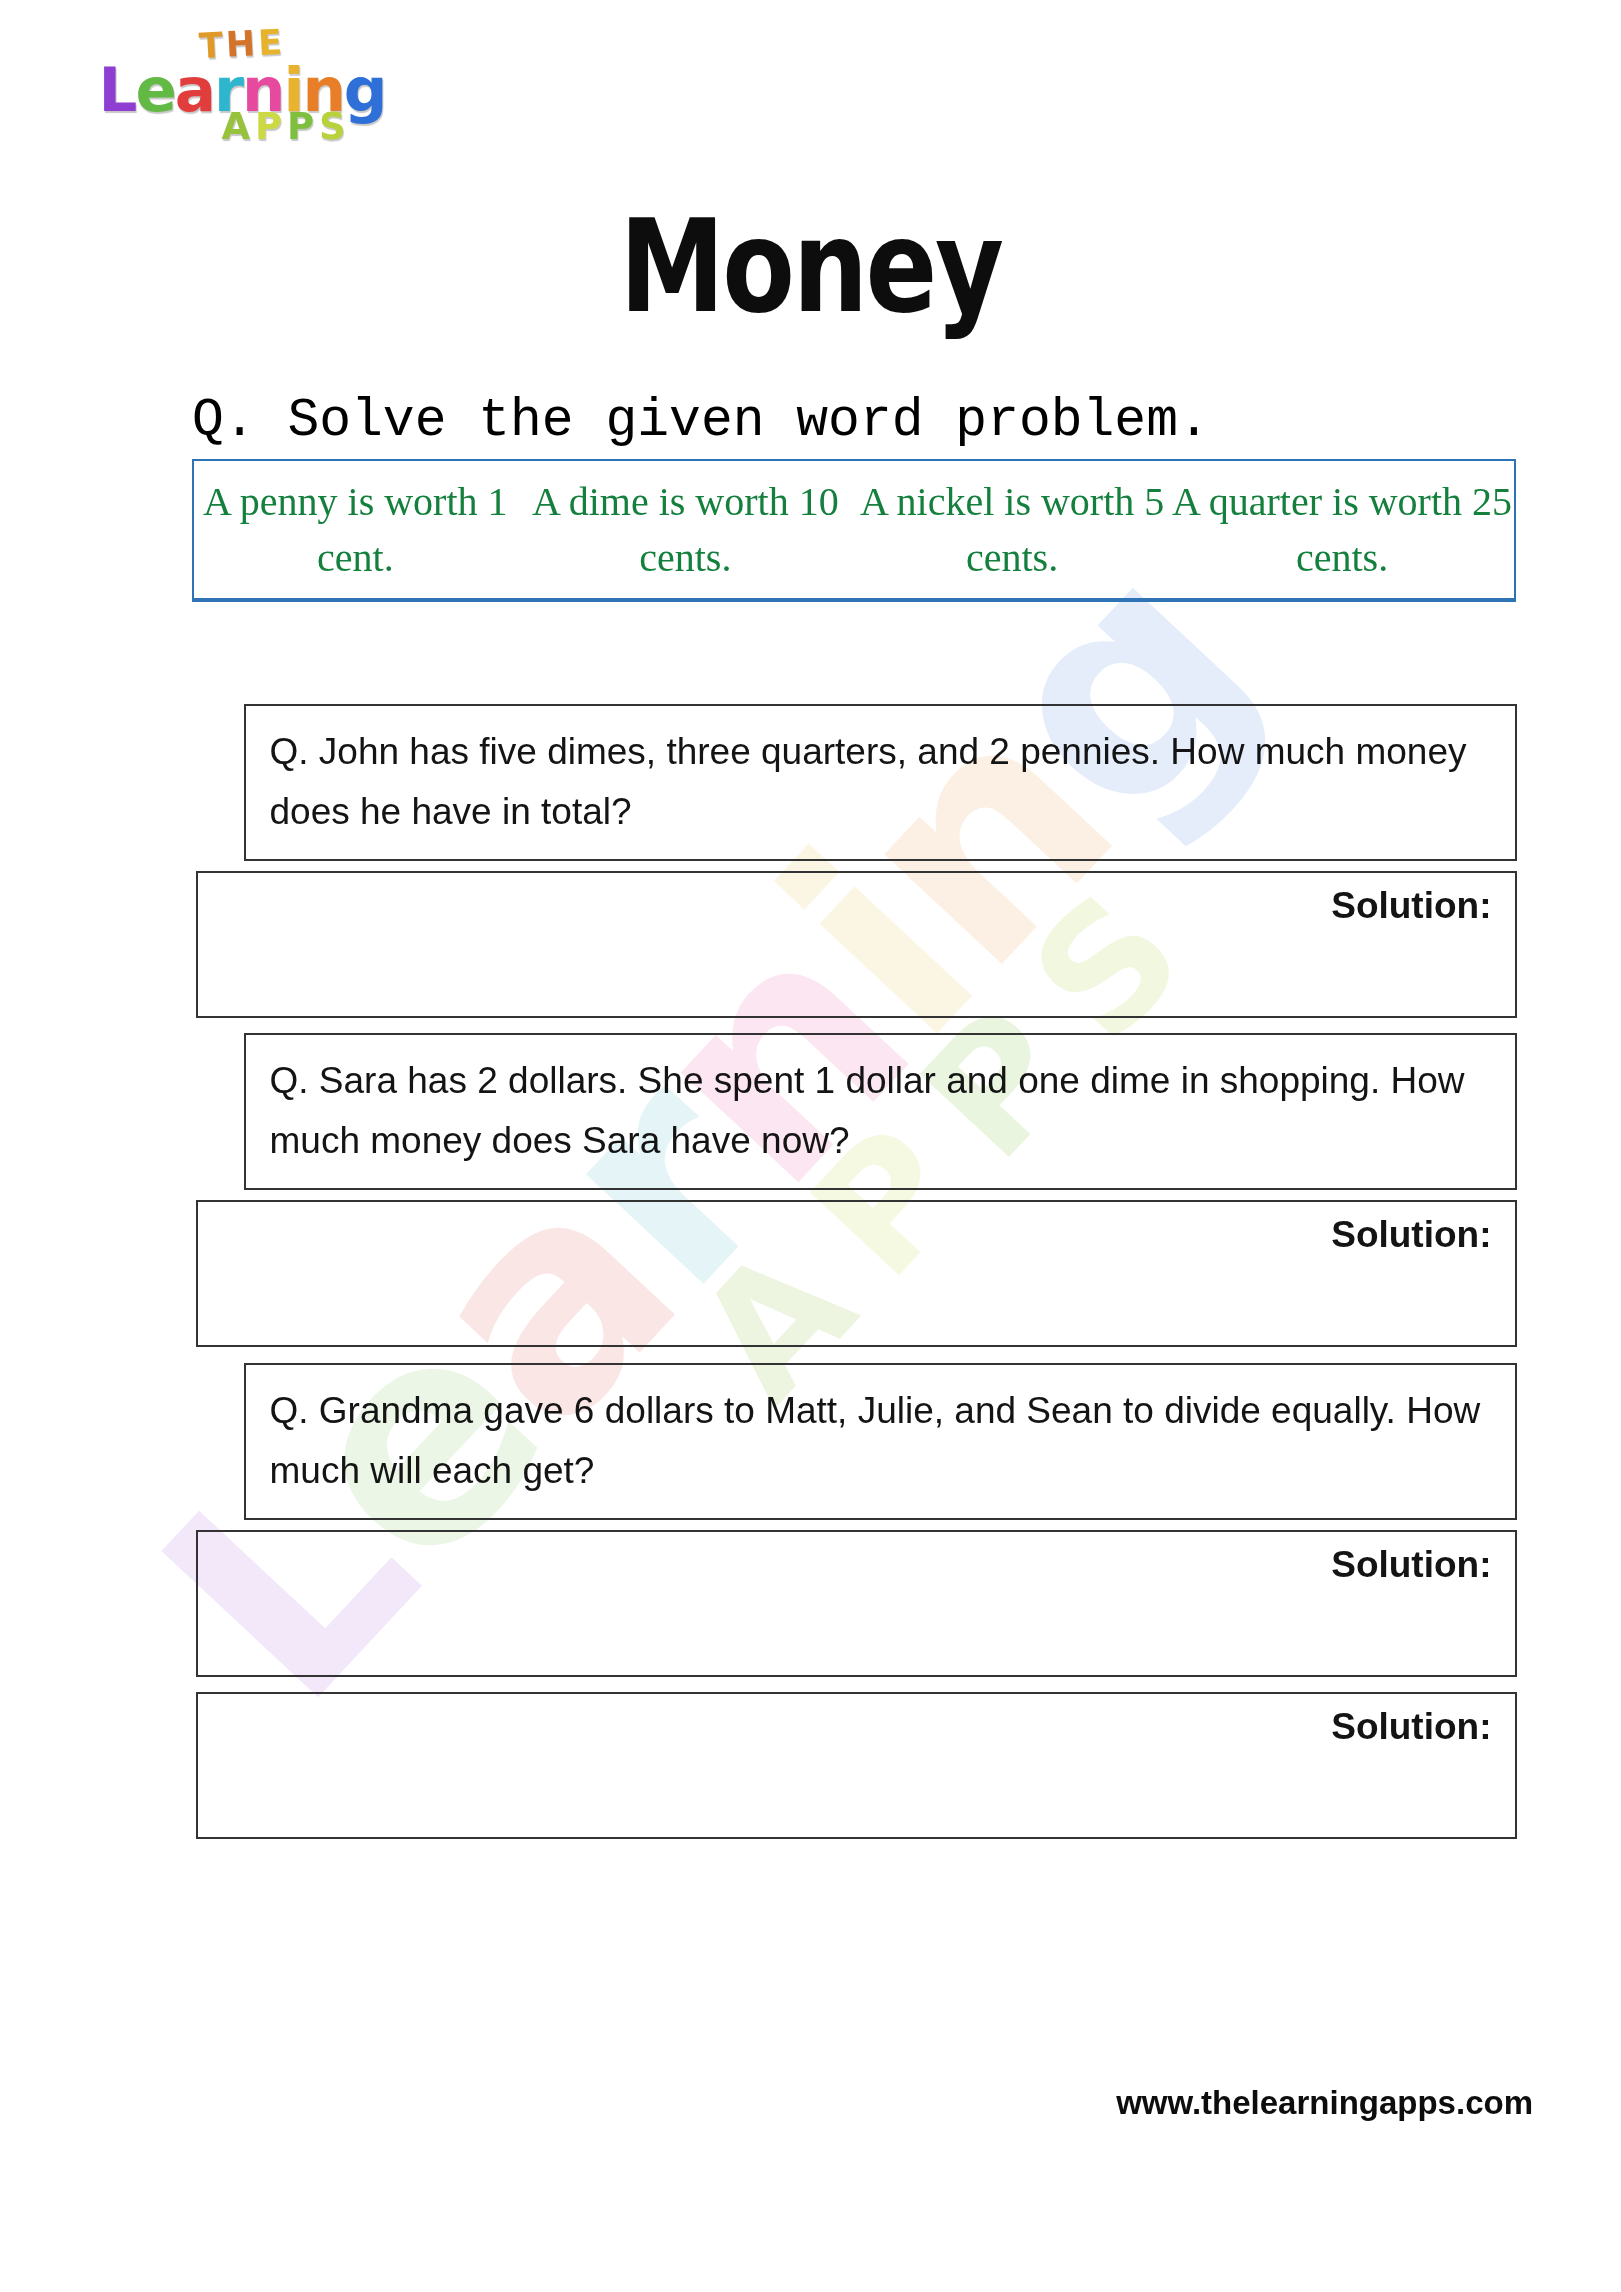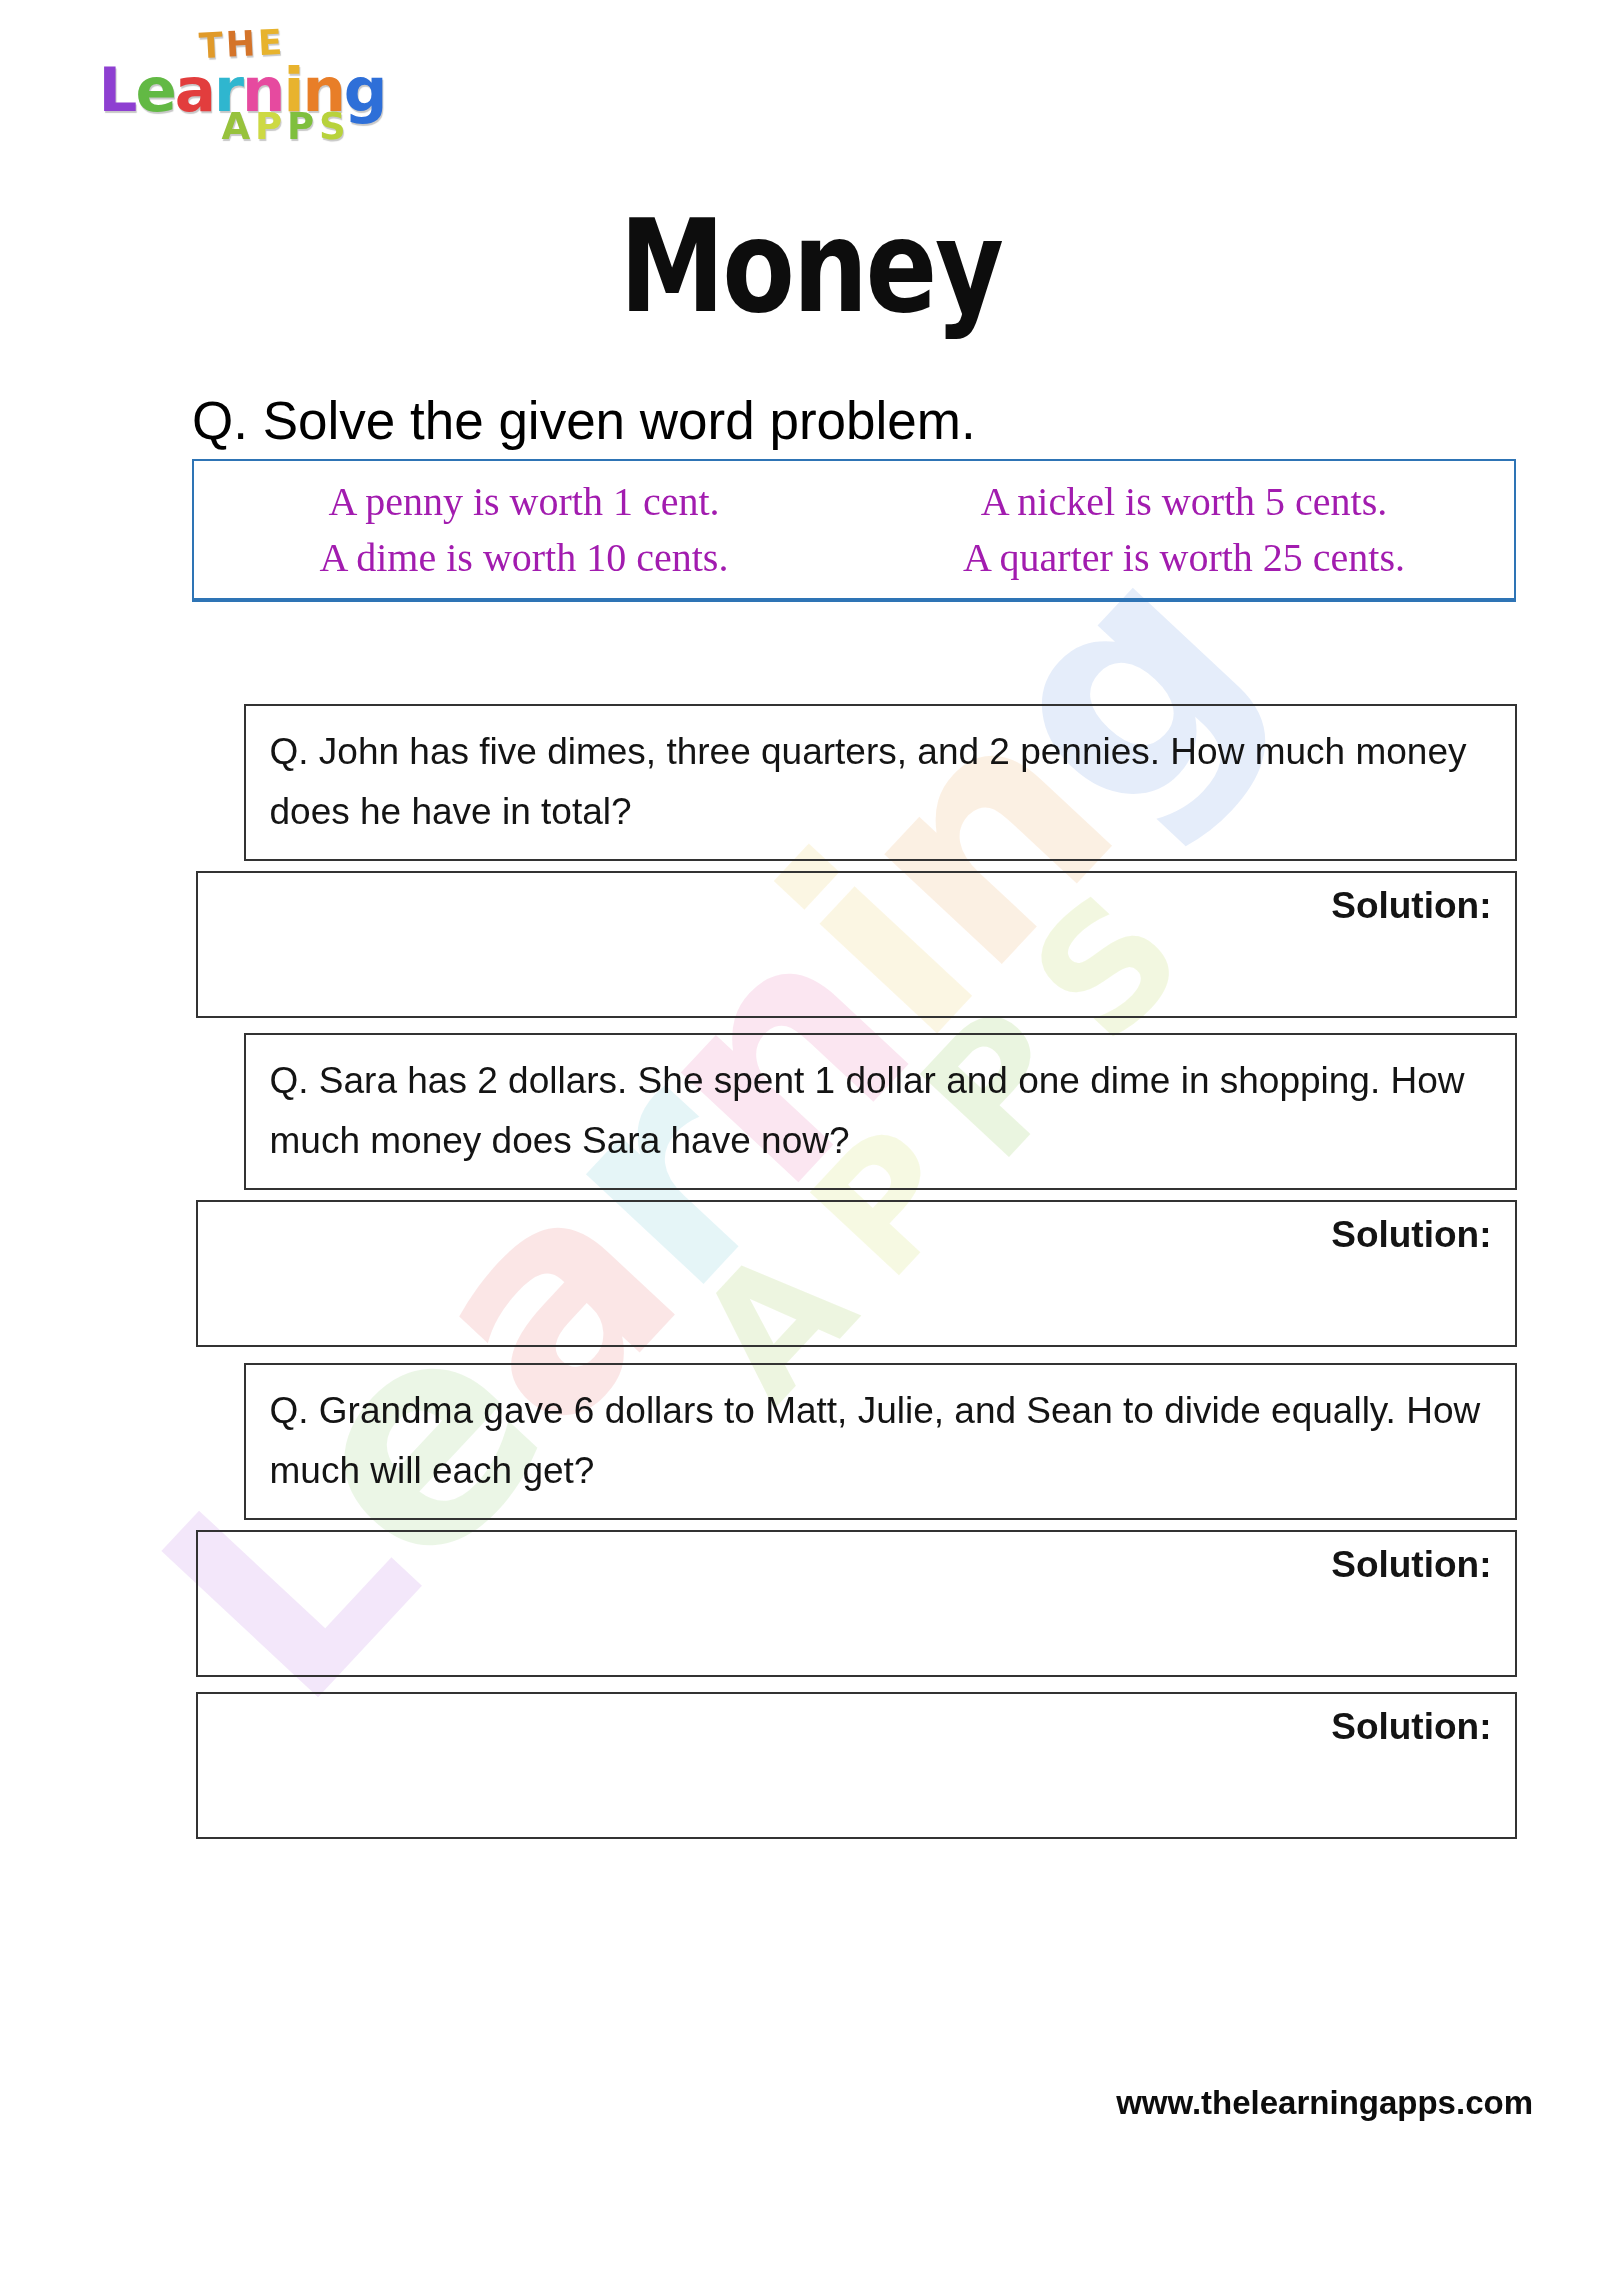--- a/index.html
+++ b/index.html
@@ -31,28 +31,28 @@
   .wm-word{font-size:294px;letter-spacing:-5.9px;text-shadow:0 0 17.6px #ffffff;}
   .wm-apps{font-size:167px;letter-spacing:39px;margin-top:-49px;transform:translateX(167px);
            text-shadow:0 0 17.6px #ffffff;}
 
   
   .title{position:absolute;left:0;top:192px;width:100%;margin:0;text-align:center;
          font-family:"DejaVu Sans",sans-serif;font-weight:800;font-size:129px;line-height:1.15;
          letter-spacing:-2.9px;color:#0d0d0d;transform:scaleX(.82);z-index:1;}
 
   .prompt{position:absolute;left:192px;top:392px;margin:0;
-          font-family:Liberation Sans, sans-serif;font-size:53px;line-height:1.1;color:#000;z-index:1;}
+          font-family:Liberation Mono, monospace;font-size:53px;line-height:1.1;color:#000;z-index:1;}
 
   
   .infobox{position:absolute;left:192px;top:459px;width:1324px;height:143px;box-sizing:border-box;
            border:2.9px solid #2e74b5;border-bottom-width:4.9px;
            display:flex;align-items:center;z-index:1;background:transparent;}
-  .info-col{flex:1;display:flex;flex-direction:column;justify-content:center;text-align:center;
-            font-family:"Liberation Serif",serif;font-size:40px;line-height:56px;color:#a21caf;}
+  .info-col{flex:1;display:flex;flex-direction:row;justify-content:center;text-align:center;
+            font-family:"Liberation Serif",serif;font-size:40px;line-height:56px;color:#15803d;}
 
   
   .qa{position:absolute;left:196px;top:704px;width:1321px;z-index:1;}
   .block{margin:0;}
   .q-cell,.s-cell{box-sizing:border-box;border:2px solid #333333;background:transparent;}
   .q-cell{height:157px;margin-bottom:9.8px;padding:15.7px 29px 0 23.5px;margin-left:48px;}
   .s-cell{height:147px;margin-bottom:15.7px;padding:11.8px 23.5px 0 23.5px;text-align:right;}
   .q-text{margin:0;font-size:37px;line-height:60px;color:#141414;}
   .s-label{font-size:37px;font-weight:bold;color:#141414;}
 

